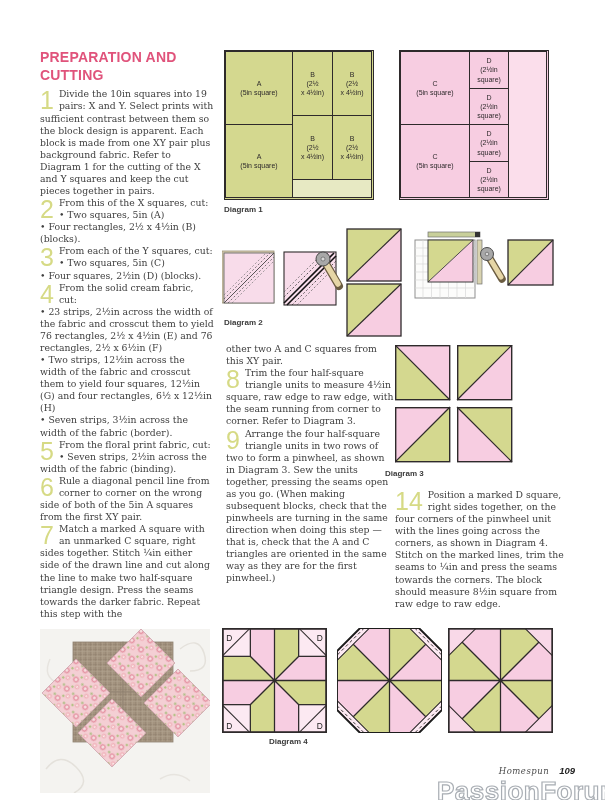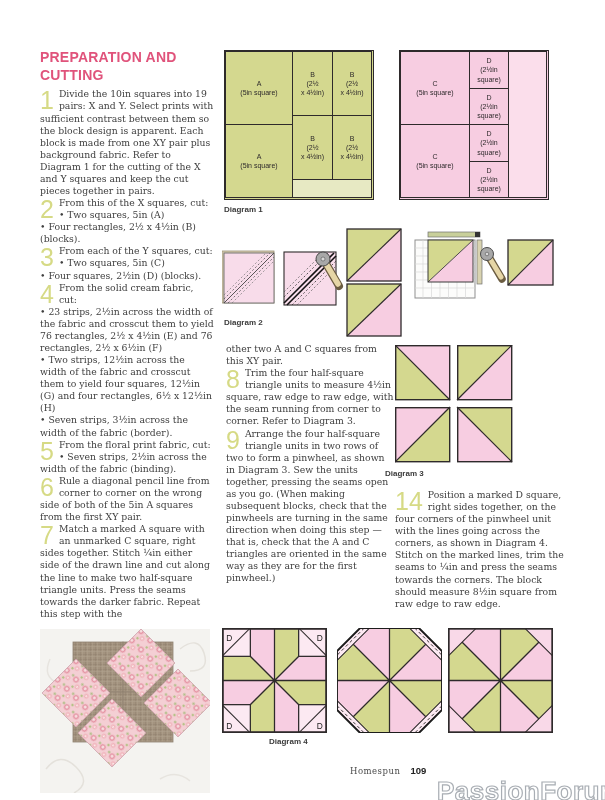--- a/index.html
+++ b/index.html
@@ -24,22 +24,22 @@
           display:flex;align-items:center;justify-content:center;text-align:center;
           font-family:"Liberation Sans",sans-serif;font-size:7px;line-height:1.3;color:#2e2a2b;
           white-space:pre-line;}
   .grn{background:#d4d88f;} .grnlt{background:#e7e9c3;}
   .pnk{background:#f7cde1;} .pnklt{background:#fbdeeb;}
   .caption{position:absolute;font-family:"Liberation Sans",sans-serif;font-weight:bold;
            font-size:8px;color:#3a3a3a;}
   svg{position:absolute;display:block;}
   svg text{font-family:"Liberation Sans",sans-serif;}
   
-  #footer{position:absolute;left:350px;top:765px;width:225px;
-          font-size:8.5px;color:#4a4a4a;}
+  #footer{position:absolute;left:350px;top:765px;width:225px;text-align:right;
+          font-size:8.5px;color:#4a4a4a;font-style:italic;}
   #footer .mag{font-family:"DejaVu Serif",serif;letter-spacing:.5px;}
   #footer .pg{font-family:"Liberation Sans",sans-serif;font-weight:bold;font-size:9.5px;margin-left:10px;color:#222;}
   #watermark{position:absolute;left:437px;top:776px;width:168px;text-align:right;
              font-family:"Liberation Sans",sans-serif;font-weight:bold;font-size:26px;
              color:rgba(255,255,255,0.25);-webkit-text-stroke:1.2px #a9aeb4;letter-spacing:.5px;}
 </style>
 </head>
 <body>
 
 <div id="page">
@@ -69,21 +69,21 @@
     <div class="step">
       <span class="stepnum">5</span><span class="steptext">From the floral print fabric, cut:
 • Seven strips, 2½in across the width of the fabric (binding).</span>
     </div>
 
 
     <div class="step">
       <span class="stepnum">6</span><span class="steptext">Rule a diagonal pencil line from corner to corner on the wrong side of both of the 5in A squares from the first XY pair.</span>
     </div>
     <div class="step">
-      <span class="stepnum">7</span><span class="steptext">Match a marked A square with an unmarked C square, right sides together. Stitch ¼in either side of the drawn line and cut along the line to make two half-square triangle units. Press the seams towards the darker fabric. Repeat this step with the</span>
+      <span class="stepnum">7</span><span class="steptext">Match a marked A square with an unmarked C square, right sides together. Stitch ¼in either side of the drawn line and cut along the line to make two half-square triangle design. Press the seams towards the darker fabric. Repeat this step with the</span>
     </div>
 
     <svg style="position:relative;margin-top:9px;" width="170" height="164" viewBox="0 0 170 164">
       <defs>
         <pattern id="tweed" width="5" height="5" patternUnits="userSpaceOnUse">
           <rect width="5" height="5" fill="#a3937f"></rect>
           <path d="M0 0H5M0 0V5" stroke="#8d7d6b" stroke-width="0.8"></path>
           <path d="M0 2.5H5M2.5 0V5" stroke="#b0a28f" stroke-width="0.5"></path>
         </pattern>
         <pattern id="floral" width="13" height="13" patternUnits="userSpaceOnUse">

